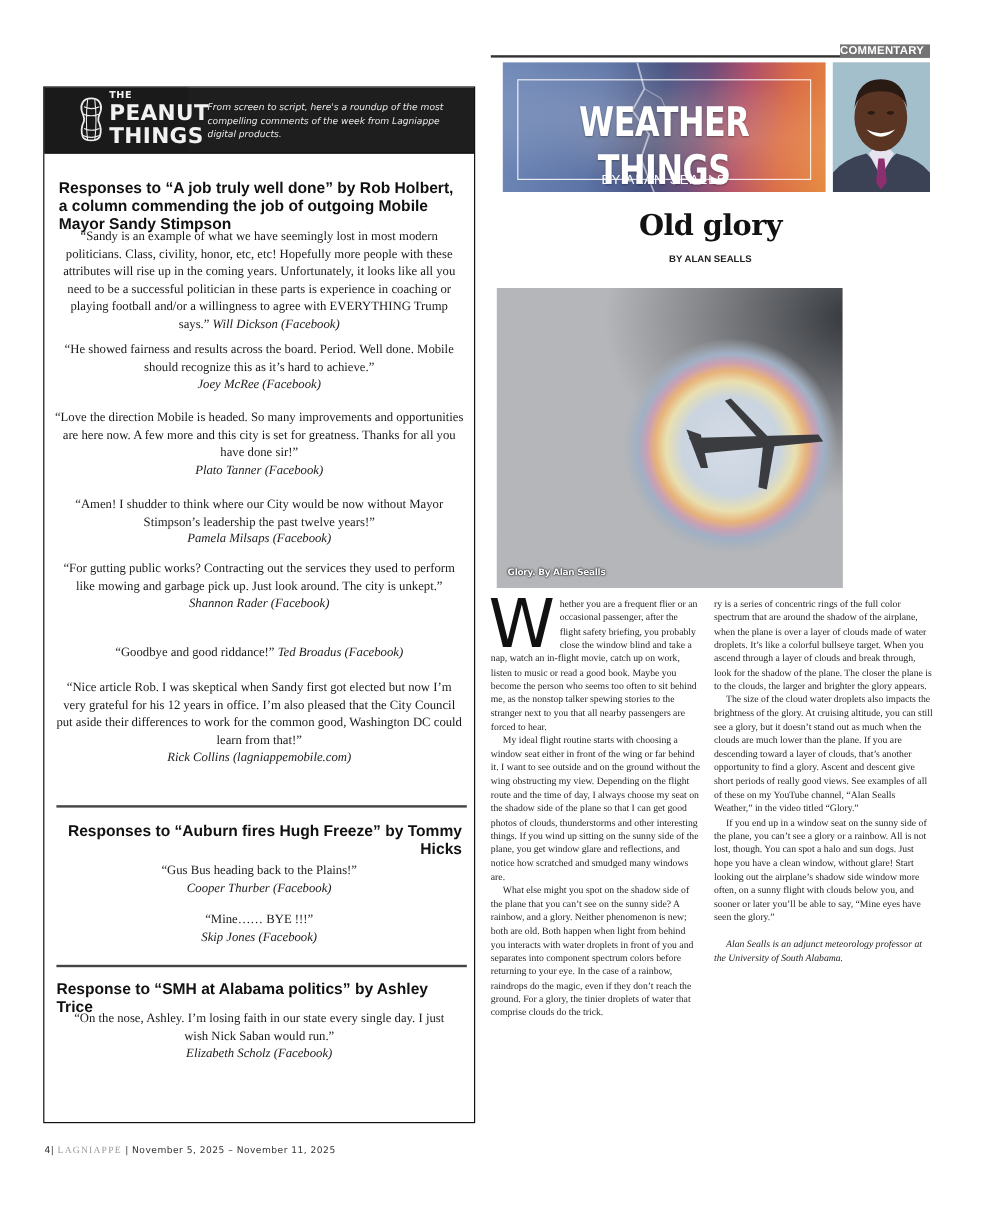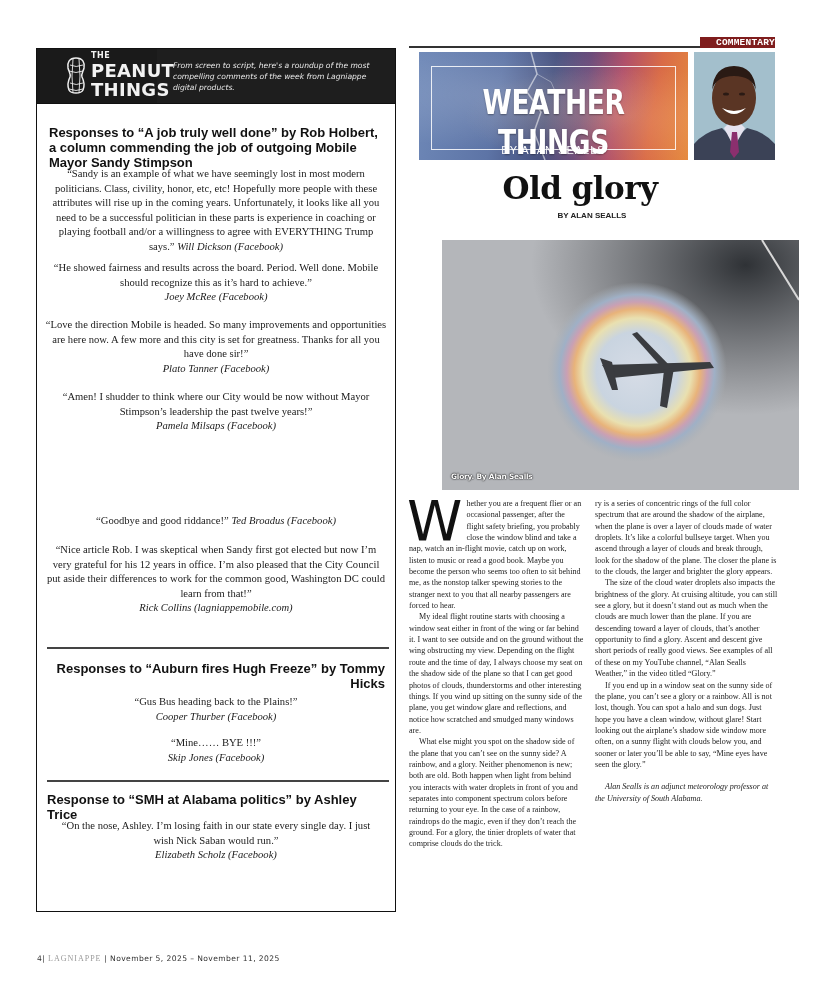--- a/index.html
+++ b/index.html
@@ -2,21 +2,21 @@
 <html><head>
 <meta charset="utf-8">
 <style>
   html, body { margin: 0; padding: 0; }
   body {
     width: 819px; height: 1008px; background: #ffffff; position: relative; overflow: hidden;
     font-family: "Liberation Serif", serif; color: #1a1a1a;
   }
   
   .pg-box {
-    position: absolute; left: 36px; top: 48px; width: 360px; height: 864px;
+    position: absolute; left: 36px; top: 72px; width: 360px; height: 864px;
     border: 1.3px solid #111; box-sizing: border-box;
   }
   .pg-header {
     height: 54px; background: #1e1e1e; display: flex; align-items: center;
     border-bottom: 1px solid #111;
   }
   .pg-logo { width: 120px; height: 54px; display: flex; align-items: center; padding-left: 28px; box-sizing: border-box; background:#1a1a1a;}
   .pg-logo svg { flex: none; }
   .pg-logo-text { margin-left: 4px; color: #f2f2f2; font-family: "DejaVu Sans", sans-serif; font-weight: bold; line-height: 1; }
   .pg-logo-text .the { font-size: 8px; letter-spacing: 0.5px; display:block; margin-bottom:2px;}
@@ -34,22 +34,22 @@
     text-align: center; font-size: 10.6px; line-height: 14.6px; color: #1a1a1a;
     margin: 0 8px;
   }
   .pg-quote .author { font-style: italic; }
   .pg-rule { position: absolute; left: 10px; right: 6px; height: 2px; background: #444; }
 
   
   .top-rule { position: absolute; left: 409px; top: 46px; width: 366px; height: 1.5px; background: #333; }
   .commentary-tag {
     position: absolute; left: 700px; top: 37px; width: 75px; height: 11px;
-    background: #7f1d1d; color: #fff; font-family: Liberation Mono, monospace; font-weight: bold;
-    font-size: 9.5px; line-height: 11px; text-align: right; letter-spacing: 0.2px;
+    background: #737373; color: #fff; font-family: Liberation Sans, sans-serif; font-weight: bold;
+    font-size: 9.5px; line-height: 11px; text-align: left; letter-spacing: 0.2px;
   }
   .banner {
     position: absolute; left: 419px; top: 52px; width: 269px; height: 108px; overflow: hidden;
     background: linear-gradient(100deg, #6f89b8 0%, #5d74a6 30%, #45507e 48%, #6a4a79 60%, #b0506a 72%, #d96b47 85%, #e58a3e 100%);
   }
   .banner::before {
     content: ""; position: absolute; inset: 0;
     background: radial-gradient(ellipse at 30% 40%, rgba(255,255,255,0.18), transparent 60%),
                 radial-gradient(ellipse at 75% 60%, rgba(255,200,140,0.25), transparent 55%);
   }
@@ -65,30 +65,30 @@
   }
   .banner-byline span {
     background: transparent; color: #fff; font-family: "Liberation Sans", sans-serif; font-size: 11px;
     letter-spacing: 1px; padding: 0 6px; position: relative; top: 0;
   }
   .portrait {
     position: absolute; left: 694px; top: 52px; width: 81px; height: 108px; overflow: hidden;
     background: #9db8c6;
   }
   .article-title {
-    position: absolute; left: 397px; top: 168px; width: 366px; text-align: center;
-    font-family: "DejaVu Serif", serif; font-weight: bold; font-size: 31px; line-height: 40px;
+    position: absolute; left: 409px; top: 168px; width: 366px; text-align: center;
+    font-family: "DejaVu Serif", serif; font-weight: bold; font-size: 24px; line-height: 40px;
     color: #111; letter-spacing: -0.5px;
   }
   .article-byline {
     position: absolute; left: 409px; top: 211px; width: 366px; text-align: center;
     font-family: "Liberation Sans", sans-serif; font-weight: bold; font-size: 8px; color: #222;
   }
   .photo {
-    position: absolute; left: 442px; top: 240px; width: 357px; height: 250px; overflow: hidden;
+    position: absolute; left: 414px; top: 240px; width: 288px; height: 250px; overflow: hidden;
     background: linear-gradient(135deg, #b7b9bd 0%, #a9abb0 35%, #8e9196 60%, #6b6e73 100%);
   }
   .photo-caption {
     position: absolute; left: 9px; bottom: 9px; color: #fff; font-family: "DejaVu Sans", sans-serif;
     font-size: 7.4px; font-weight: bold; text-shadow: 0 0 2px #000, 0 0 1px #000; letter-spacing:-0.2px;
   }
   .col {
     position: absolute; top: 498px; width: 175px; font-size: 8.1px; line-height: 11.35px;
     color: #222; text-align: left; font-family: "Liberation Serif", serif;
   }
@@ -133,20 +133,23 @@
     <div class="pg-quote"><span>“Sandy is an example of what we have seemingly lost in most modern politicians. Class, civility, honor, etc, etc! Hopefully more people with these attributes will rise up in the coming years. Unfortunately, it looks like all you need to be a successful politician in these parts is experience in coaching or playing football and/or a willingness to agree with EVERYTHING Trump says.”</span> <span class="author">Will Dickson (Facebook)</span></div>
   </div>
   <div class="pg-section" style="top:212px;">
     <div class="pg-quote"><span>“He showed fairness and results across the board. Period. Well done. Mobile should recognize this as it’s hard to achieve.”</span><br><span class="author">Joey McRee (Facebook)</span></div>
   </div>
   <div class="pg-section" style="top:269px;">
     <div class="pg-quote"><span>“Love the direction Mobile is headed. So many improvements and opportunities are here now. A few more and this city is set for greatness. Thanks for all you have done sir!”</span><br><span class="author">Plato Tanner (Facebook)</span></div>
   </div>
   <div class="pg-section" style="top:341px;">
     <div class="pg-quote"><span>“Amen! I shudder to think where our City would be now without Mayor Stimpson’s leadership the past twelve years!”</span><br><span class="author">Pamela Milsaps (Facebook)</span></div>
+  </div>
+  <div class="pg-section" style="top:395px;">
+    <div class="pg-quote"><span>“For gutting public works? Contracting out the services they used to perform like mowing and garbage pick up. Just look around. The city is unkept.”</span><br><span class="author">Shannon Rader (Facebook)</span></div>
   </div>
   <div class="pg-section" style="top:465px;">
     <div class="pg-quote"><span>“Goodbye and good riddance!”</span> <span class="author">Ted Broadus (Facebook)</span></div>
   </div>
   <div class="pg-section" style="top:494px;">
     <div class="pg-quote"><span>“Nice article Rob. I was skeptical when Sandy first got elected but now I’m very grateful for his 12 years in office. I’m also pleased that the City Council put aside their differences to work for the common good, Washington DC could learn from that!”</span><br><span class="author">Rick Collins (lagniappemobile.com)</span></div>
   </div>
 
   <div class="pg-rule" style="top:598px;"></div>
 

